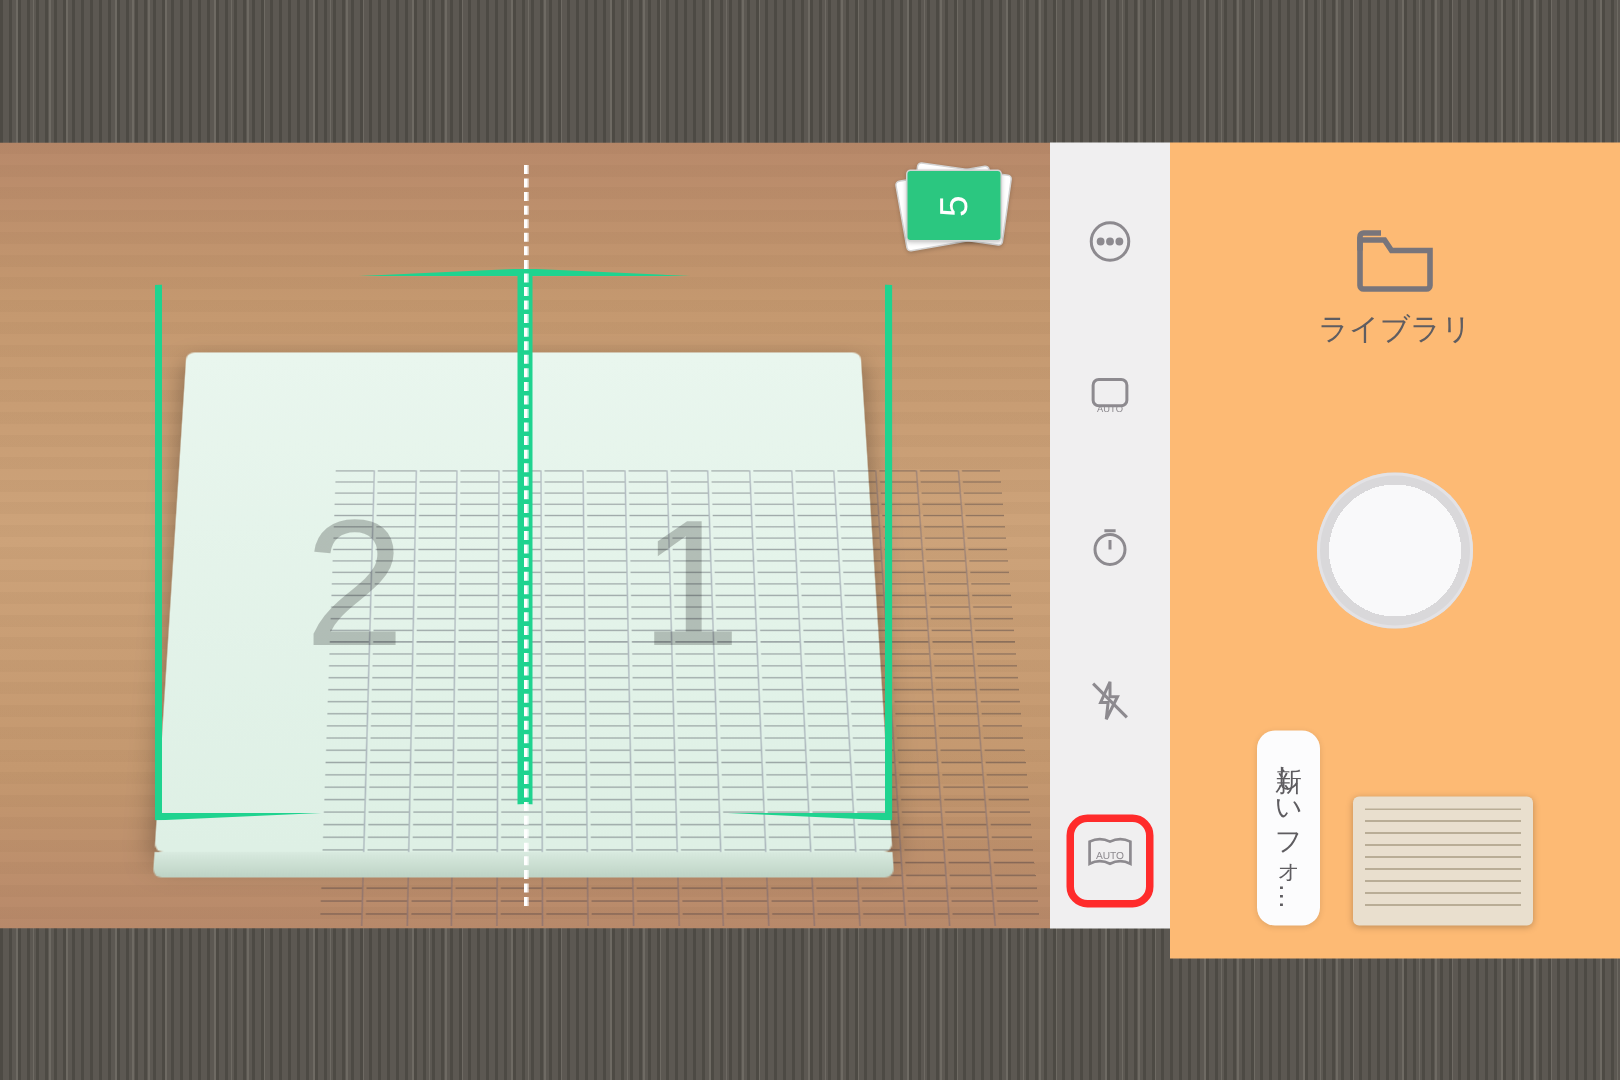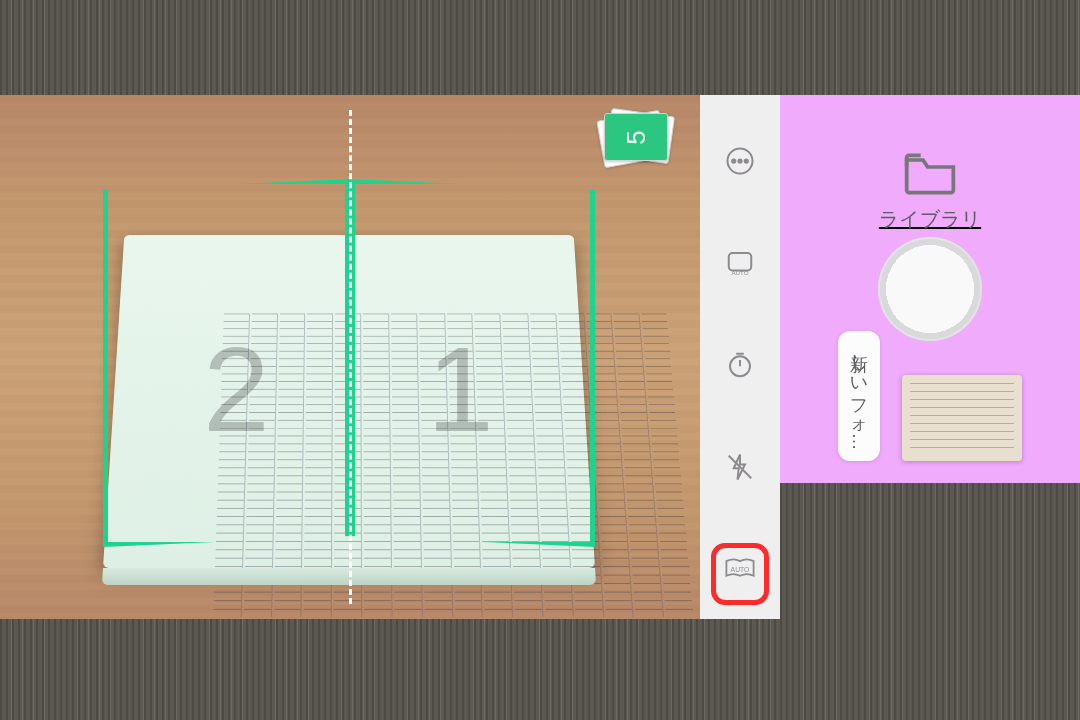--- a/index.html
+++ b/index.html
@@ -43,21 +43,21 @@
   .stack { position:absolute; right:22px; top:14px; width:80px; height:66px; }
   .stack .card { position:absolute; width:64px; height:48px; background:#fff; border:1px solid #d3d3d3; border-radius:3px; box-shadow:0 1px 3px rgba(0,0,0,.2);}
   .stack .c1{ transform:rotate(-10deg); left:2px; top:6px;}
   .stack .c2{ transform:rotate(8deg);  left:10px; top:3px;}
   .stack .c3{ left:6px; top:4px; background:#2bc780; display:flex; align-items:center; justify-content:center;}
   .stack .c3 span{ color:#fff; font-size:26px; font-weight:500; transform:rotate(-90deg);}
   .toolstrip { flex:0 0 80px; height:524px; background:#f0eff0; display:flex; flex-direction:column; align-items:center; justify-content:space-between; padding:44px 0 28px; }
   .ts-btn { width:44px; height:44px; display:flex; align-items:center; justify-content:center; cursor:pointer; color:#8d8a8f; }
   .ts-btn svg{ width:30px; height:30px; stroke:#8d8a8f; fill:none; stroke-width:1.6; }
   .highlight-ring { position:absolute; width:58px; height:62px; border:5px solid #ff2b2b; border-radius:14px; pointer-events:none; }
-  .rpanel { flex:1; height:388px; background:#f0abfc; position:relative; display:flex; flex-direction:column; align-items:center;text-decoration:underline; }
+  .rpanel { flex:1; height:544px; background:#fdba74; position:relative; display:flex; flex-direction:column; align-items:center; }
   .lib-block { margin-top:55px; display:flex; flex-direction:column; align-items:center; gap:8px; cursor:pointer;}
   .lib-block svg{ width:56px; height:48px; stroke:#78757b; fill:none; stroke-width:1.6;}
   .lib-label{ font-size:20px; color:#5f5d61; writing-mode:horizontal-tb;}
   .shutter { position:absolute; top:50%; left:50%; transform:translate(-50%,-50%); width:104px; height:104px; border-radius:50%;
     background:radial-gradient(circle,#f9f9fa 0 44px,#d9d8da 44px 52px);
     box-shadow:inset 0 0 0 2px #e3e2e5; cursor:pointer;}
   .bottom-row { position:absolute; bottom:22px; left:0; right:0; display:flex; align-items:flex-end; justify-content:center; gap:22px;}
   .folder-chip { width:42px; height:130px; background:#fcfcfd; border-radius:12px; box-shadow:0 1px 4px rgba(0,0,0,.12); display:flex; align-items:center; justify-content:center;}
   .folder-chip span{ writing-mode:vertical-rl; font-size:18px; color:#5e5c60; letter-spacing:2px;}
   .thumb { width:120px; height:86px; border-radius:4px; overflow:hidden; box-shadow:0 1px 5px rgba(0,0,0,.25); background:#e9dfce; position:relative; cursor:pointer;}

